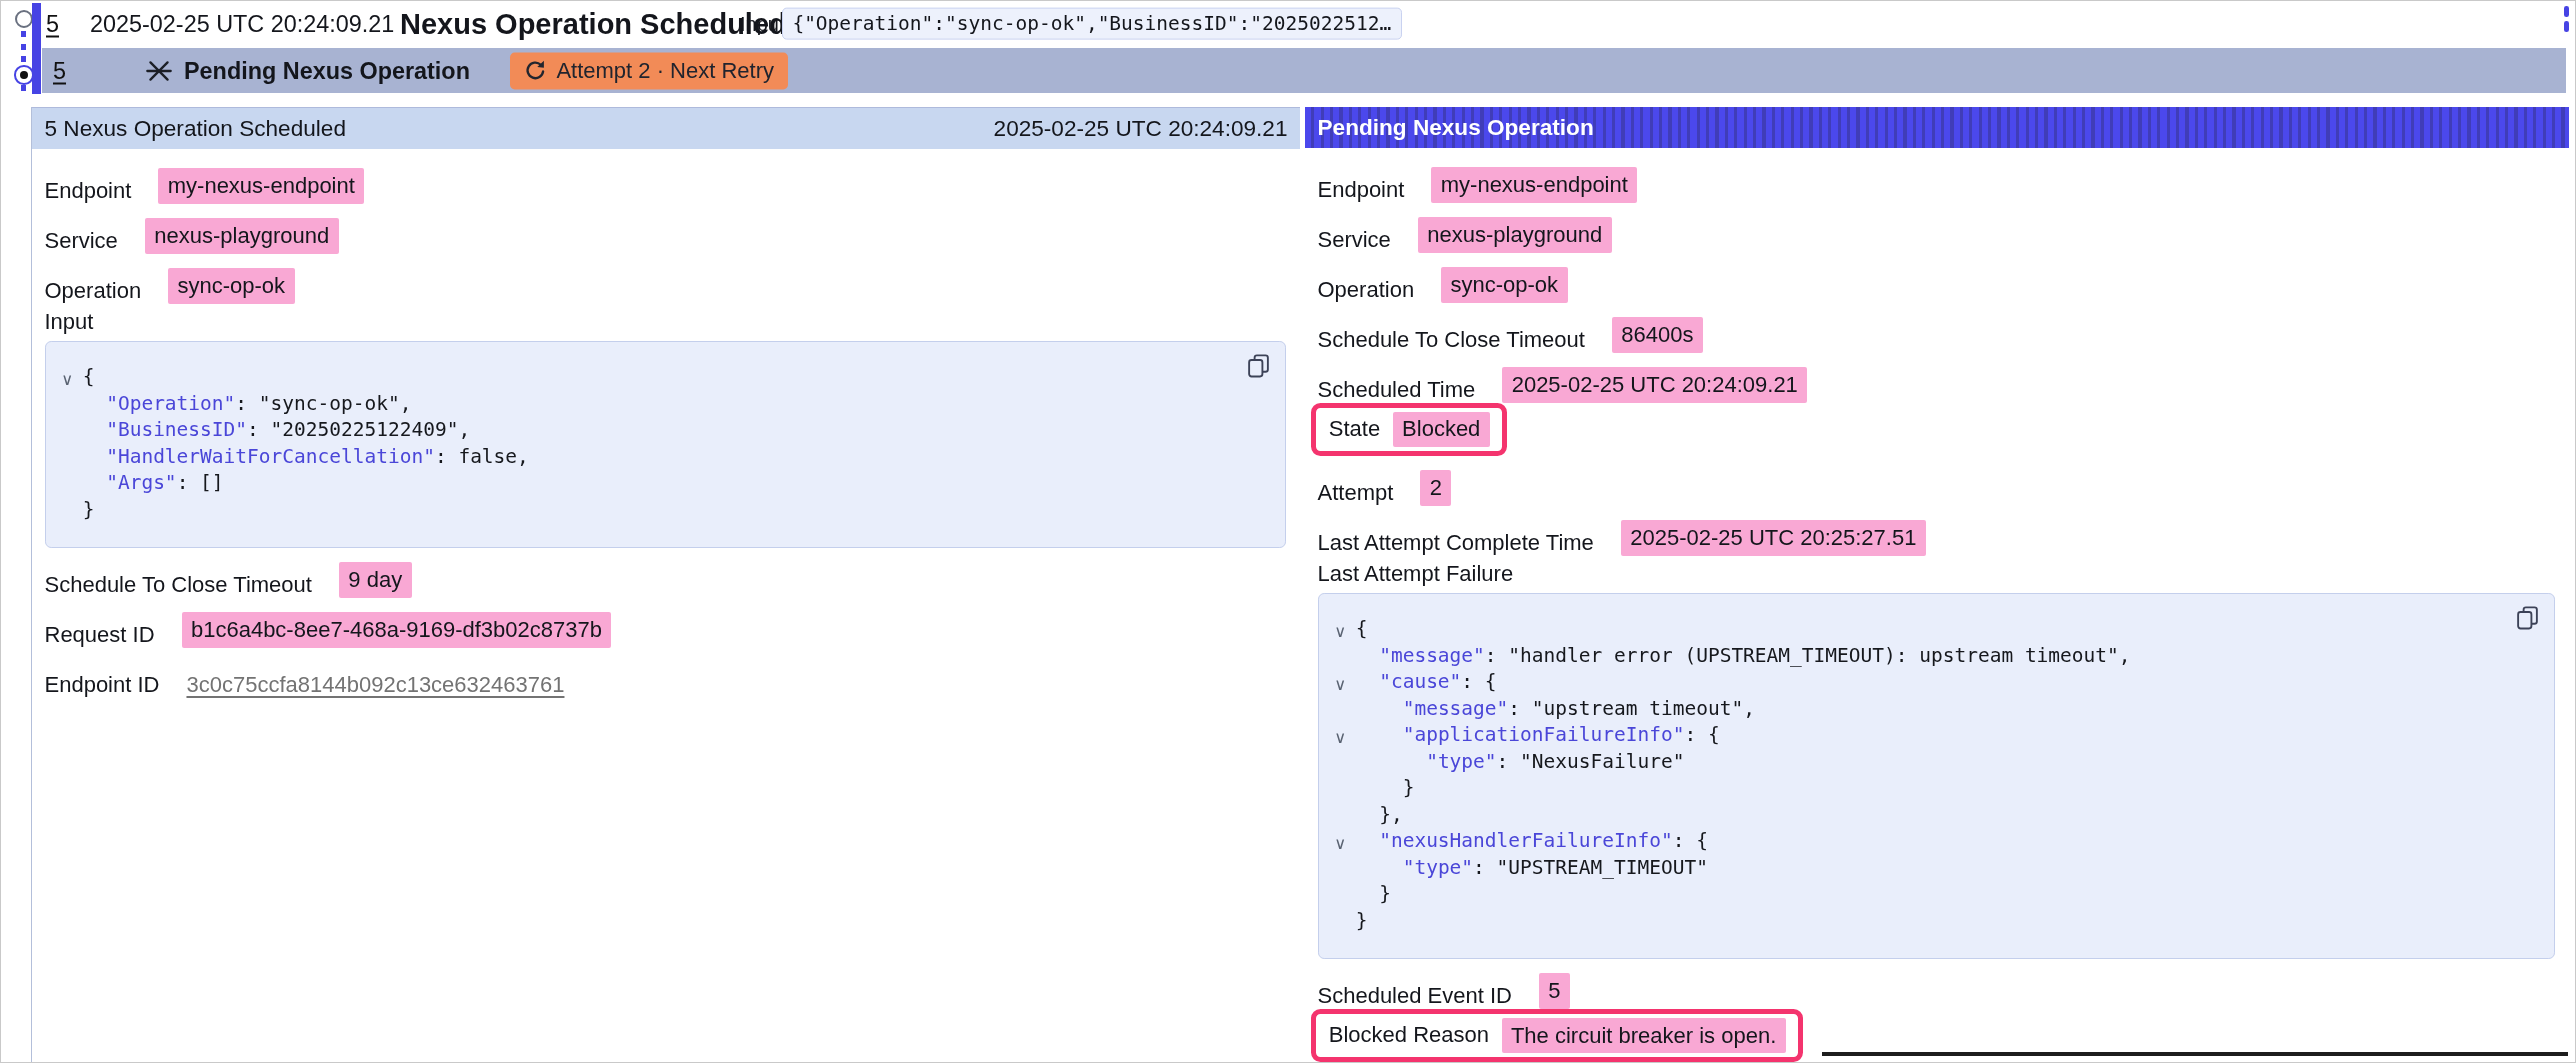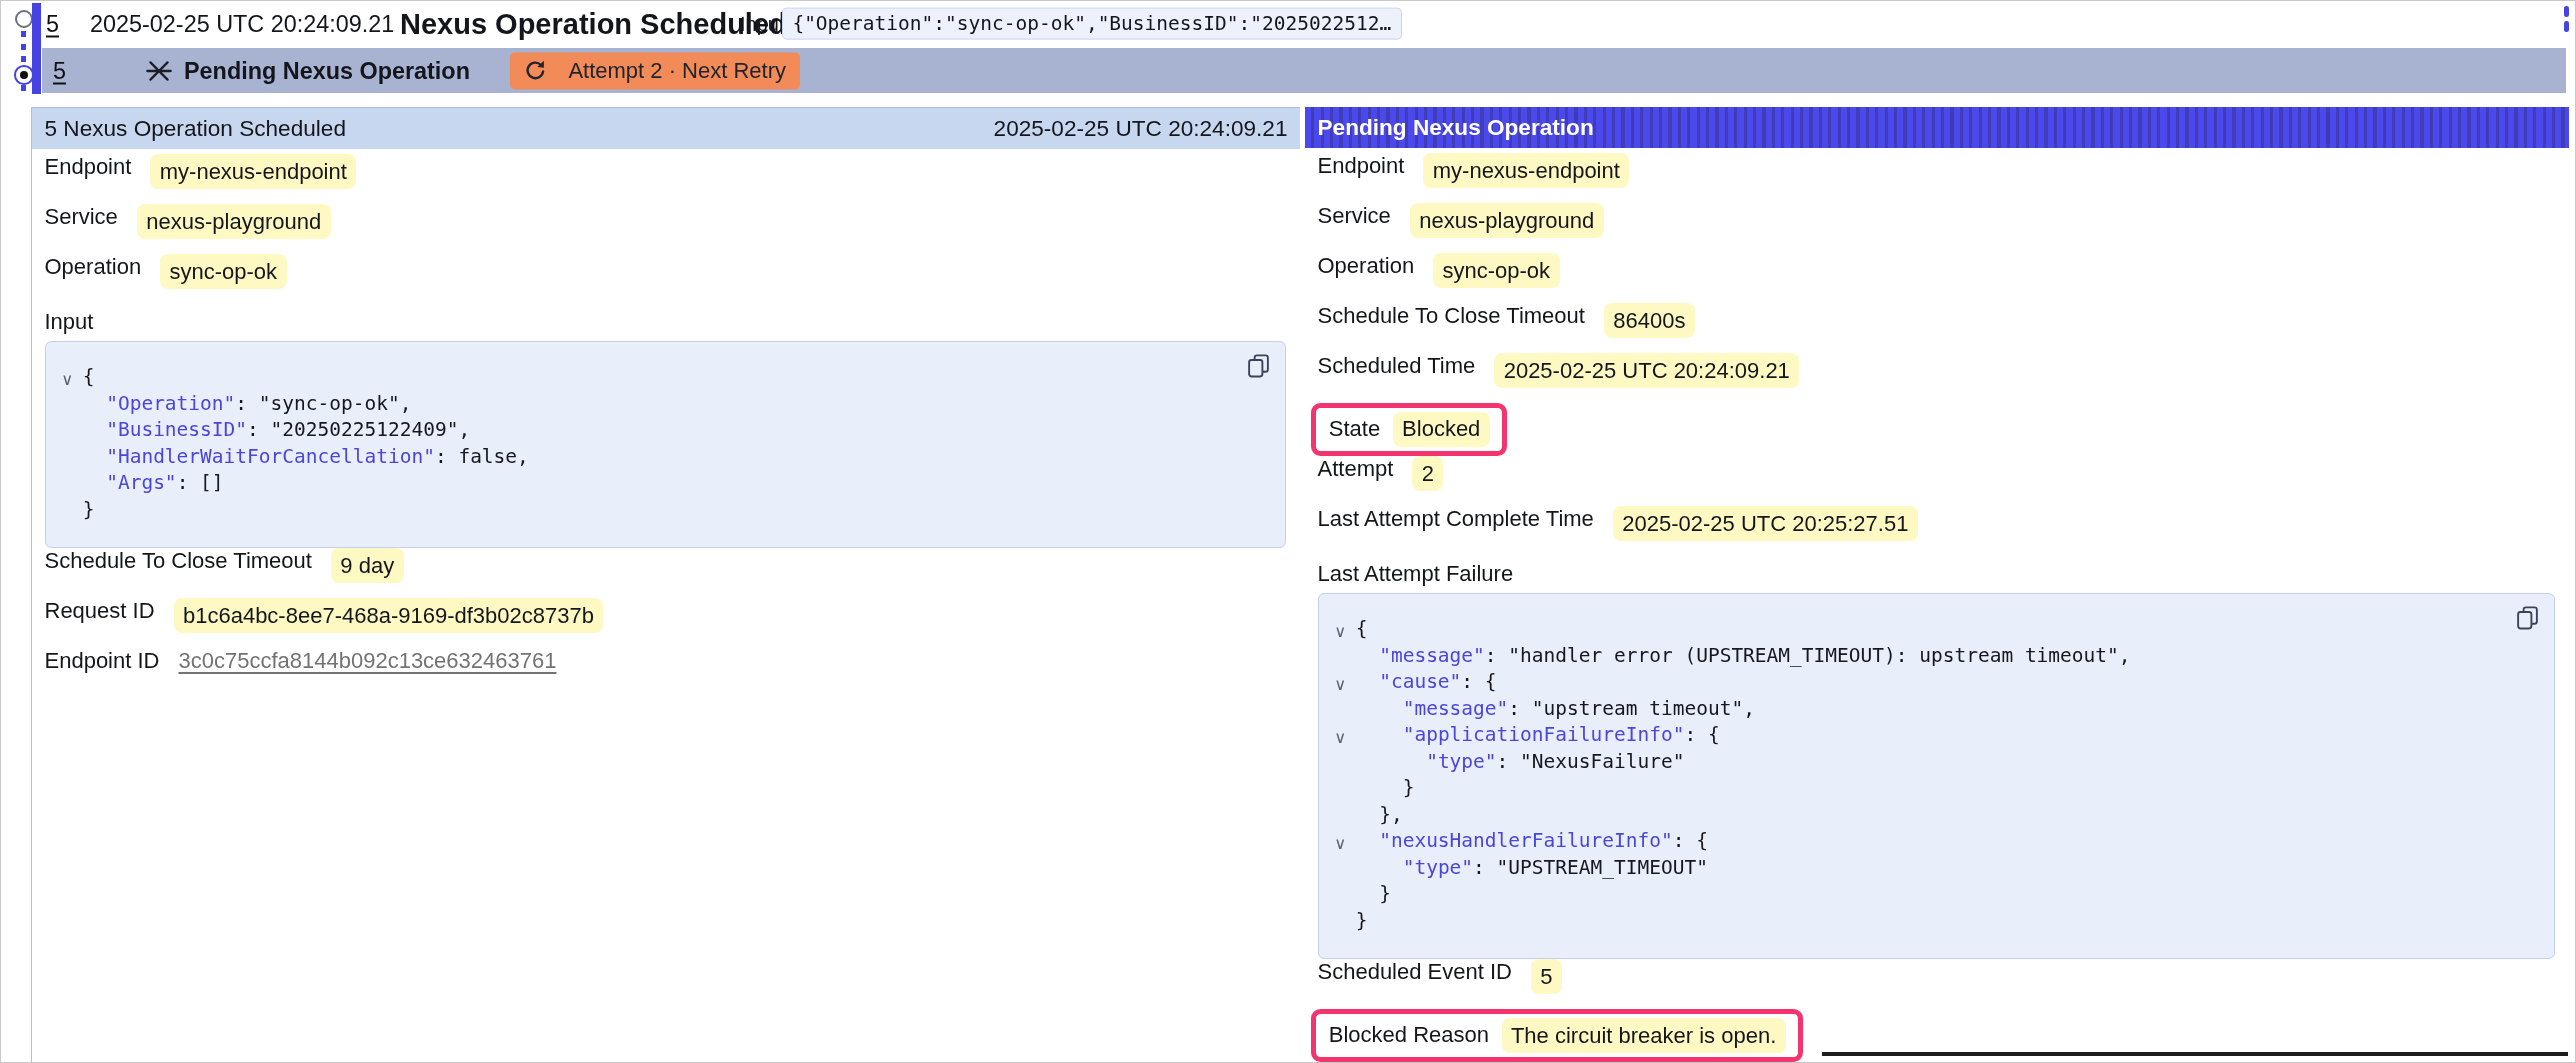--- a/index.html
+++ b/index.html
@@ -33,39 +33,39 @@
     background:#edf1fc;border:1.6px solid #c9d2f0;border-radius:4.7px;
     padding:3.9px 9.4px;font-family:"DejaVu Sans Mono",monospace;font-size:19.5px;
     white-space:nowrap;overflow:hidden;cursor:pointer;
   }
   .row2{position:absolute;left:41px;right:9.4px;top:47px;height:45px;background:#a8b3d2;}
   .row2 > *{position:absolute;top:50%;transform:translateY(-50%);}
   .evt-id2{left:11px;font-size:23.4px;color:#111;text-decoration:underline;text-underline-offset:3.9px;cursor:pointer;}
   .asterisk{left:103px;width:28px;height:28px;}
   .pending-title{left:142px;font-size:23.4px;font-weight:bold;white-space:nowrap;}
   .retry-badge{
-    left:468px;display:inline-flex;align-items:center;gap:21px;
+    left:468px;display:inline-flex;align-items:center;gap:9px;
     background:#f28b57;border-radius:4.7px;padding:5.5px 14px;font-size:22px;color:#20242e;white-space:nowrap;
   }
   
   .panel{position:absolute;top:106px;height:1012px;box-sizing:border-box;}
   .panel-left{left:30px;width:1269px;border-left:1.6px solid #b3bfda;}
   .panel-right{left:1304px;width:1264px;}
   .panel-header{
     height:41px;display:flex;align-items:center;justify-content:space-between;
     padding:0 12.5px;font-size:22.6px;
   }
   .panel-left .panel-header{background:#c8d7f0;border-top:1.6px solid #aebadc;}
   .panel-right .panel-header{
     background:repeating-linear-gradient(90deg,#4b48ec 0 6.2px,#403db8 6.2px 9.4px);
     color:#fff;font-weight:bold;justify-content:flex-start;
   }
   .panel-body{padding:4.7px 11px 0 12.5px;}
-  .field-row{height:50px;display:flex;align-items:flex-start;gap:19px;font-size:22px;white-space:nowrap;}
-  .chip{background:#fef9c3;border-radius:8px;padding:3.9px 9.4px;line-height:1.25;}
+  .field-row{height:50px;display:flex;align-items:flex-end;gap:27px;font-size:22px;white-space:nowrap;}
+  .chip{background:#f9a8d4;border-radius:2px;padding:3.9px 9.4px;line-height:1.25;}
   .field-link{color:#737373;text-decoration:underline;text-underline-offset:3.9px;cursor:pointer;}
   .section-label{height:33px;display:flex;align-items:center;font-size:22px;margin-top:1.6px;}
   
   .hl-row{height:53px;display:flex;align-items:center;}
   .hl-box{
     display:inline-flex;align-items:center;gap:12.5px;box-sizing:border-box;
     border:5.5px solid #f4346e;border-radius:9.4px;background:#fff;
     padding:3.1px 12.5px;font-size:22px;margin-left:-6.2px;height:53px;white-space:nowrap;
   }
   

